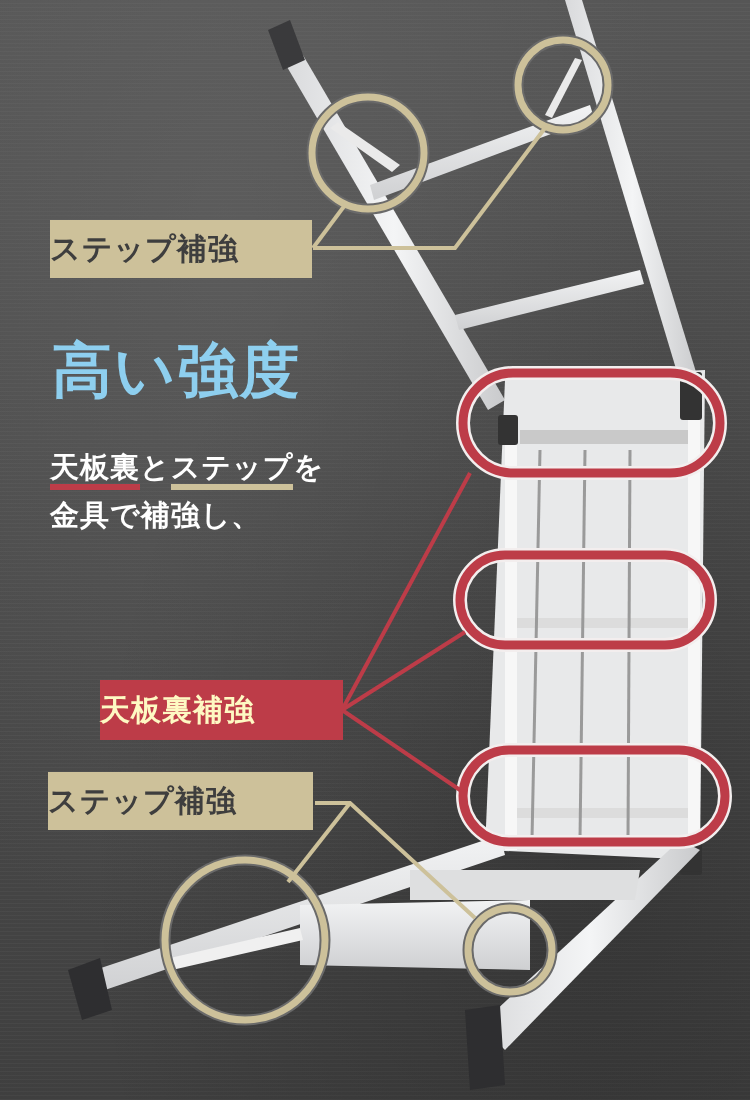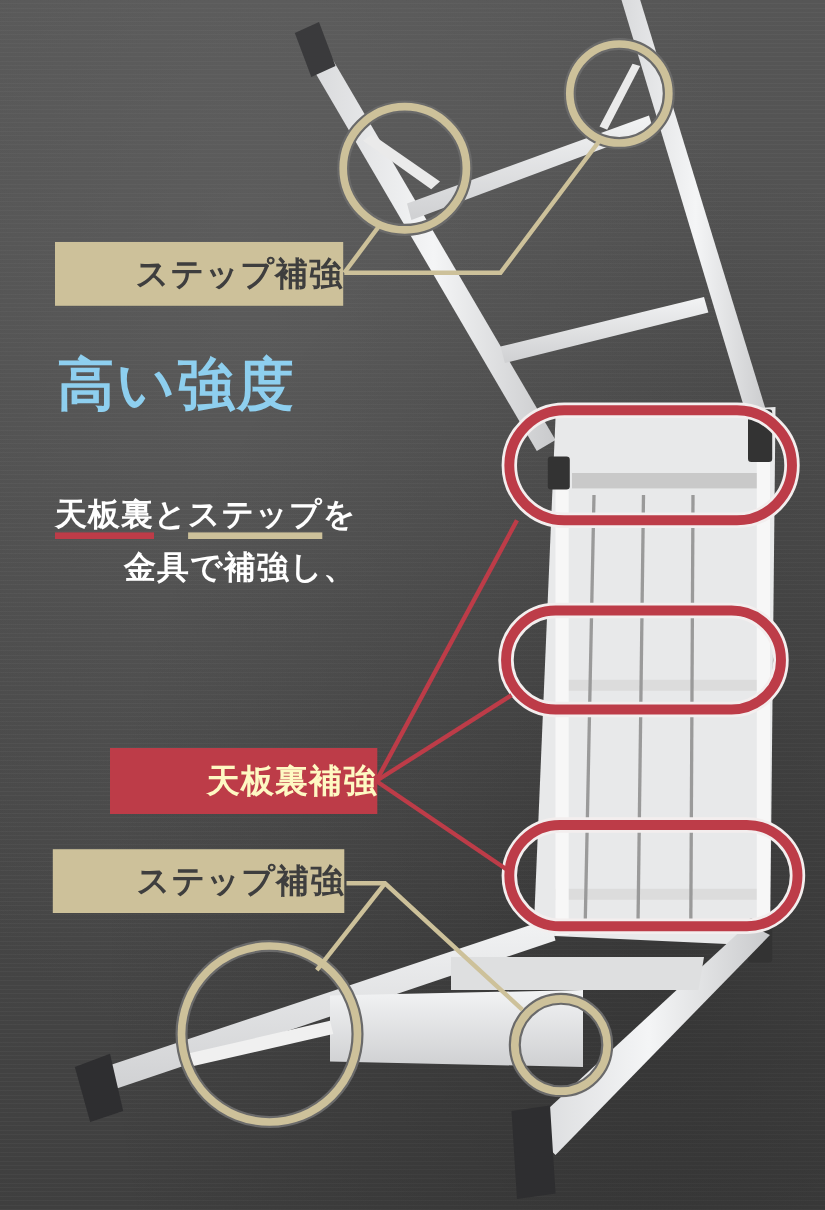--- a/index.html
+++ b/index.html
@@ -8,34 +8,34 @@
     position: relative; width: 750px; height: 1100px; overflow: hidden;
     background:
       radial-gradient(ellipse at 30% 20%, rgba(120,120,120,0.25), transparent 60%),
       radial-gradient(ellipse at 80% 80%, rgba(30,30,30,0.35), transparent 60%),
       repeating-linear-gradient(0deg, rgba(255,255,255,0.03) 0px, rgba(255,255,255,0.03) 1px, transparent 1px, transparent 4px),
       linear-gradient(180deg, #565656 0%, #4e4e4e 40%, #474747 70%, #3f3f3f 100%);
     font-family: "DejaVu Sans", sans-serif;
   }
   .layer { position: absolute; left: 0; top: 0; width: 750px; height: 1100px; }
   .label {
-    position: absolute; display: flex; align-items: center; justify-content: flex-end;
+    position: absolute; display: flex; align-items: center; justify-content: flex-start;
     font-weight: bold; letter-spacing: 1px; box-sizing: border-box;
   }
   .label-step { background: #cdc19a; color: #3e3e3e; font-size: 30px; }
   .label-board { background: #bd3c48; color: #fef9c3; font-size: 30px; }
   .headline {
-    position: absolute; left: 52px; top: 324px; color: #8ecfef;
-    font-size: 52px; font-weight: bold; letter-spacing: 2px; line-height: 1;
+    position: absolute; left: 52px; top: 340px; color: #8ecfef;
+    font-size: 60px; font-weight: bold; letter-spacing: 2px; line-height: 1;
   }
   .body-text {
     position: absolute; left: 50px; top: 443px; color: #ffffff;
     font-size: 29px; font-weight: bold; line-height: 48px; letter-spacing: 1px;
   }
-  .body-text .line { display: block; white-space: nowrap; text-align: right; }
+  .body-text .line { display: block; white-space: nowrap; }
   .ul-red { border-bottom: 6px solid #bd3c48; padding-bottom: 0; }
   .ul-gold { border-bottom: 6px solid #cdc19a; padding-bottom: 0; }
 </style>
 </head>
 <body>
 
 <div class="stage">
 
   <svg class="layer" viewBox="0 0 750 1100" xmlns="http://www.w3.org/2000/svg">
     <defs>

